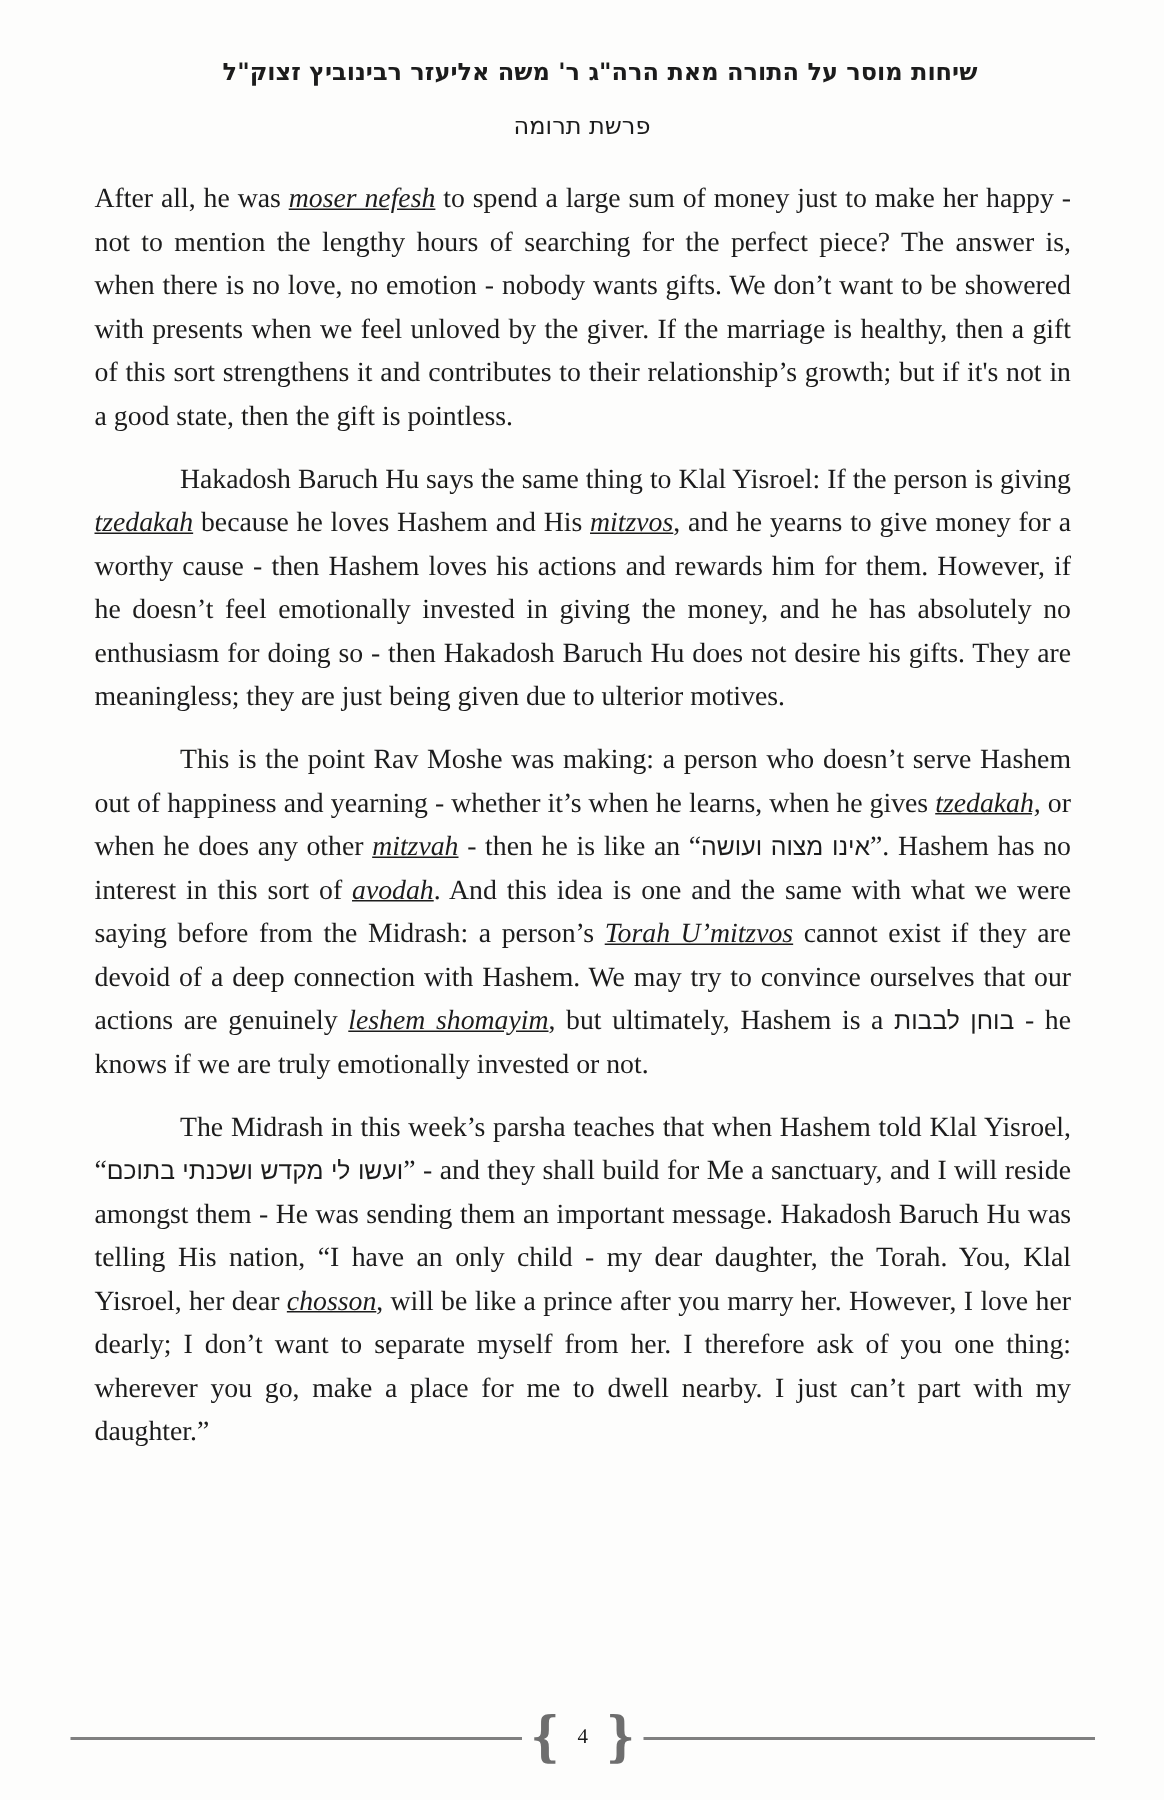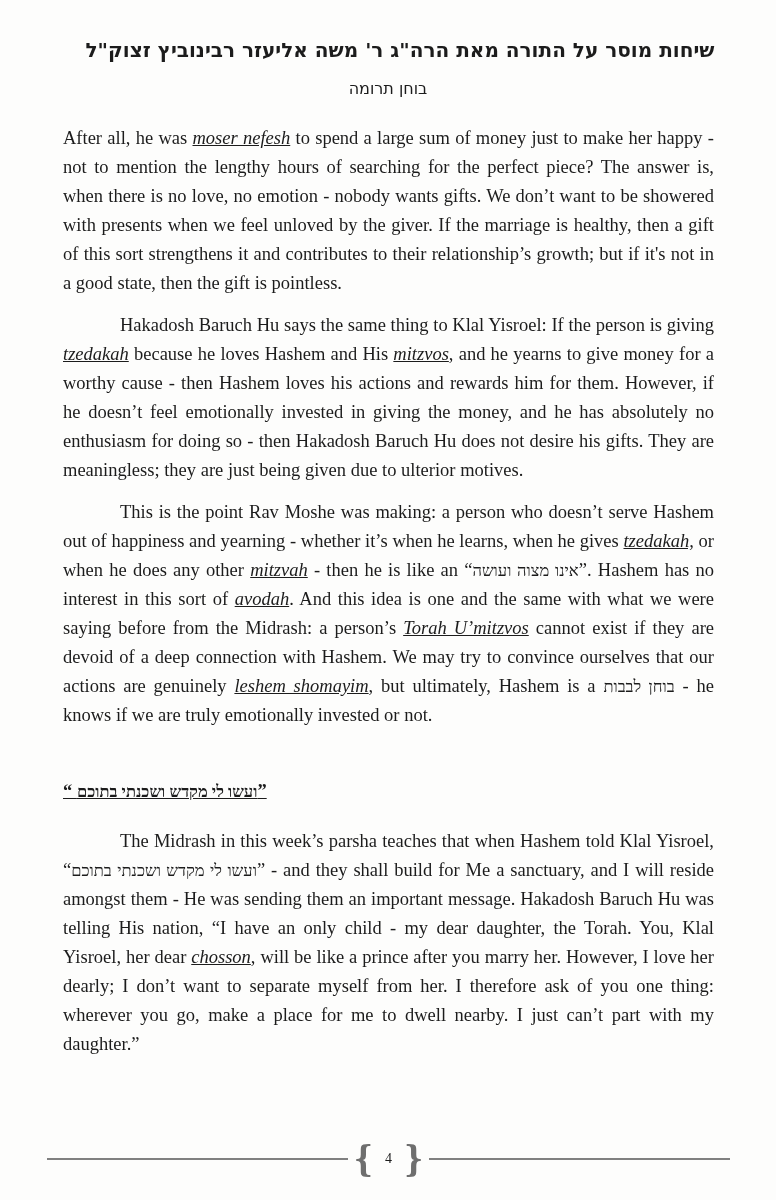--- a/index.html
+++ b/index.html
@@ -15,21 +15,21 @@
     width: 776px;
     height: 1200px;
     font-family: "Liberation Serif", "DejaVu Serif", serif;
     color: #1c1c1c;
     box-sizing: border-box;
   }
   .title {
     direction: rtl;
     text-align: center;
     font-weight: bold;
-    font-size: 20px;
+    font-size: 16px;
     padding-top: 38px;
     font-family: "DejaVu Sans", sans-serif;
     letter-spacing: 0px;
     padding-left: 24px;
   }
   .subtitle {
     direction: rtl;
     text-align: center;
     font-size: 16px;
     margin-top: 17px;
@@ -53,21 +53,21 @@
     text-align: left;
     margin-top: 47px;
     margin-bottom: 21px;
     text-indent: 0;
   }
   .doc em {
     font-style: italic;
     text-decoration: underline;
   }
   .he {
-    font-family: Liberation Serif, serif;
+    font-family: Liberation Sans, sans-serif;
     font-size: 16.5px;
     unicode-bidi: isolate;
   }
   .footer {
     position: absolute;
     left: 47px;
     right: 46px;
     bottom: 26px;
     display: flex;
     align-items: center;
@@ -95,27 +95,26 @@
     font-family: "Liberation Serif", serif;
   }
 </style>
 </head>
 <body>
 
 <div class="page">
 
   <div class="title">שיחות מוסר על התורה מאת הרה"ג ר' משה אליעזר רבינוביץ זצוק"ל</div>
 
-  <div class="subtitle">בוחן תרומה</div>
+  <div class="subtitle">פרשת תרומה</div>
 
   <div class="doc">
       <p class=""><span>After all, he was </span><em>moser nefesh</em><span> to spend a large sum of money just to make her happy - not to mention the lengthy hours of searching for the perfect piece? The answer is, when there is no love, no emotion - nobody wants gifts. We don’t want to be showered with presents when we feel unloved by the giver. If the marriage is healthy, then a gift of this sort strengthens it and contributes to their relationship’s growth; but if it's not in a good state, then the gift is pointless.</span></p>
       <p class=" indent"><span>Hakadosh Baruch Hu says the same thing to Klal Yisroel: If the person is giving </span><em>tzedakah</em><span> because he loves Hashem and His </span><em>mitzvos</em><span>, and he yearns to give money for a worthy cause - then Hashem loves his actions and rewards him for them. However, if he doesn’t feel emotionally invested in giving the money, and he has absolutely no enthusiasm for doing so - then Hakadosh Baruch Hu does not desire his gifts. They are meaningless; they are just being given due to ulterior motives.</span></p>
       <p class=" indent"><span>This is the point Rav Moshe was making: a person who doesn’t serve Hashem out of happiness and yearning - whether it’s when he learns, when he gives </span><em>tzedakah,</em><span> or when he does any other </span><em>mitzvah</em><span> - then he is like an “</span><span class="he" dir="rtl">אינו מצוה ועושה</span><span>”. Hashem has no interest in this sort of </span><em>avodah</em><span>. And this idea is one and the same with what we were saying before from the Midrash: a person’s </span><em>Torah U’mitzvos</em><span> cannot exist if they are devoid of a deep connection with Hashem. We may try to convince ourselves that our actions are genuinely </span><em>leshem shomayim</em><span>, but ultimately, Hashem is a </span><span class="he" dir="rtl">בוחן לבבות</span><span> - he knows if we are truly emotionally invested or not.</span></p>
-      <p class="section-header"><span>“ </span><span class="he" dir="rtl">ועשו לי מקדש ושכנתי בתוכם</span><span>”</span></p>
       <p class=" indent"><span>The Midrash in this week’s parsha teaches that when Hashem told Klal Yisroel, “</span><span class="he" dir="rtl">ועשו לי מקדש ושכנתי בתוכם</span><span>” - and they shall build for Me a sanctuary, and I will reside amongst them - He was sending them an important message. Hakadosh Baruch Hu was telling His nation, “I have an only child - my dear daughter, the Torah. You, Klal Yisroel, her dear </span><em>chosson</em><span>, will be like a prince after you marry her. However, I love her dearly; I don’t want to separate myself from her. I therefore ask of you one thing: wherever you go, make a place for me to dwell nearby. I just can’t part with my daughter.”</span></p>
     </div>
 
   <div class="footer">
     <div class="rule"></div>
     <span class="brace left">{</span>
     <span class="pagenum">4</span>
     <span class="brace right">}</span>
     <div class="rule"></div>
   </div>

